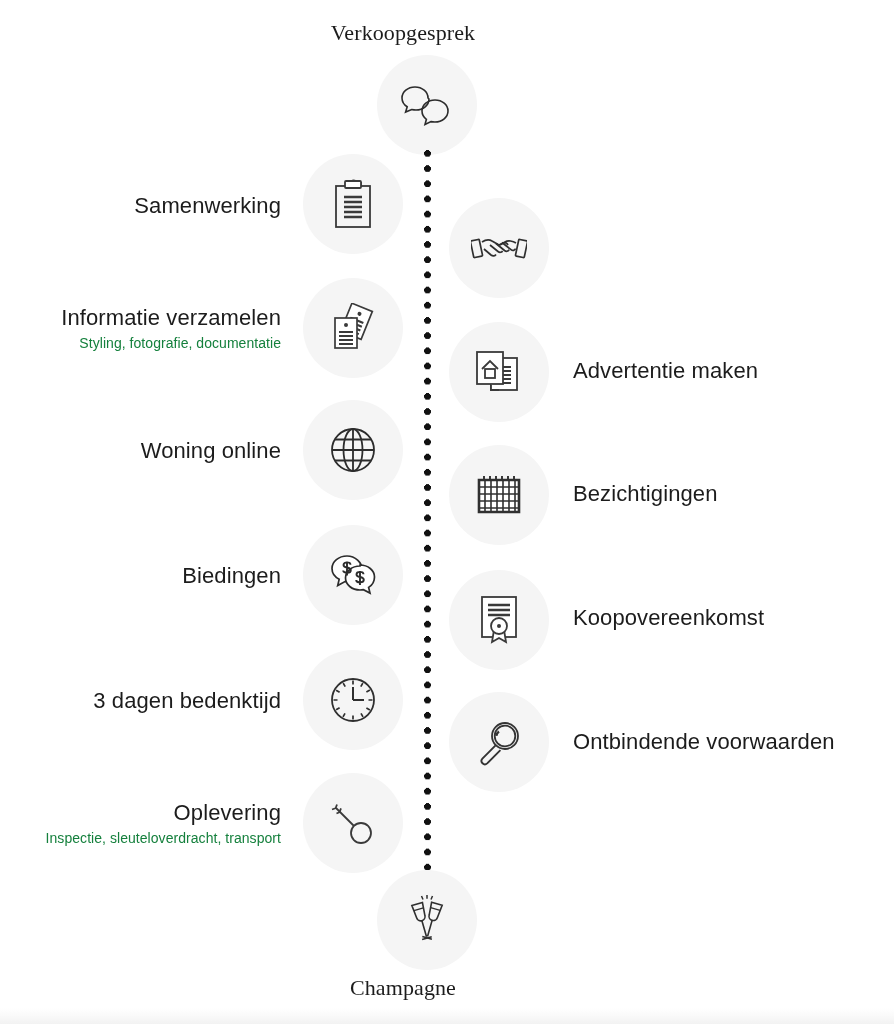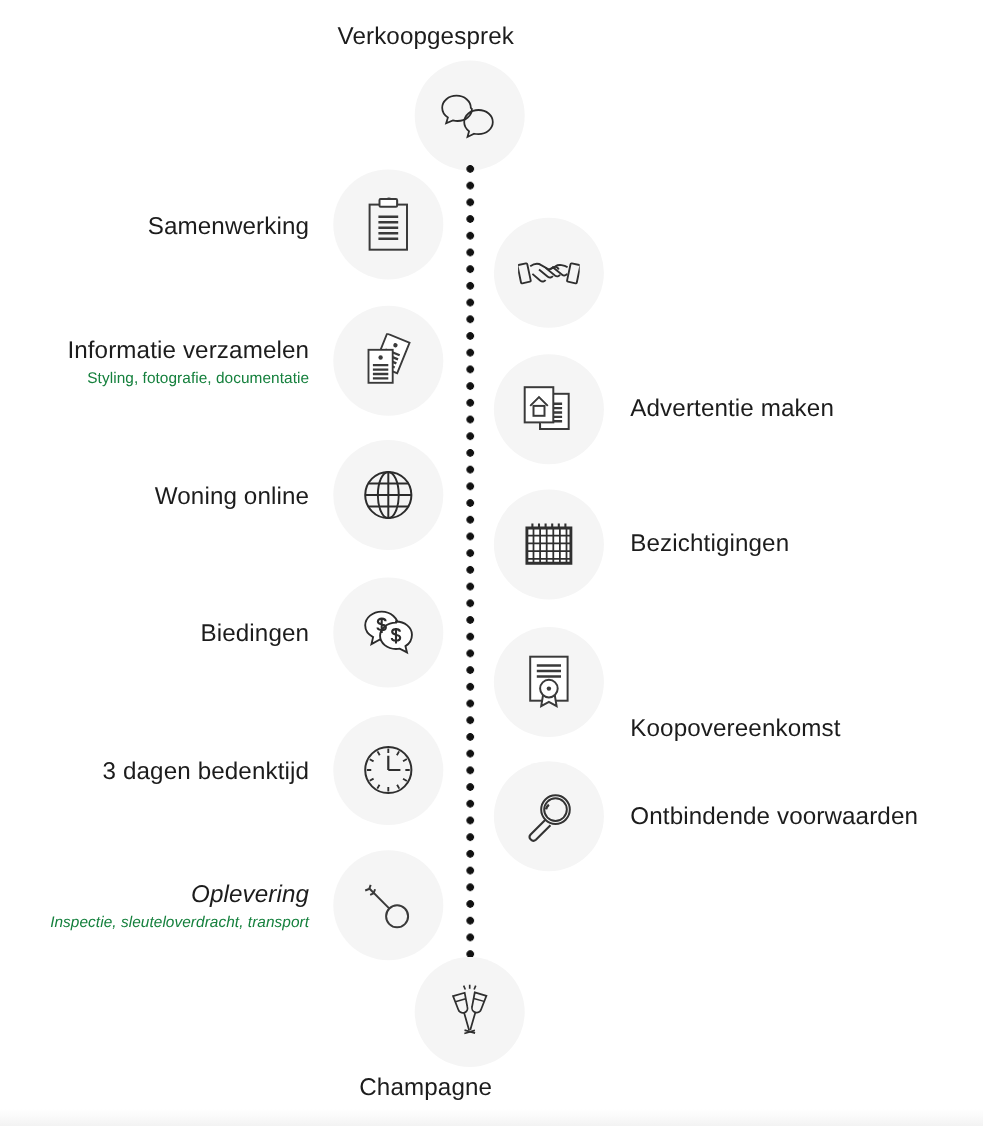--- a/index.html
+++ b/index.html
@@ -62,21 +62,21 @@
   .label .sub {
     display: block;
     font-size: 14px;
     color: #15803d;
     letter-spacing: 0.05px;
     margin-top: 3px;
   }
 
   .label-left   { right: 613px; text-align: right; }
   .label-right  { left: 573px;  text-align: left;  }
-  .label-center { width: 774px; left: 0; text-align: center; }
+  .label-center { width: 774px; left: 16px; text-align: center; font-family: Liberation Serif, serif; }
 
   
   .page-band {
     position: absolute;
     left: 0;
     bottom: 0;
     width: 894px;
     height: 16px;
     background: linear-gradient(to bottom, #ffffff 0%, #fafafa 45%, #f2f2f2 100%);
   }
@@ -202,21 +202,21 @@
         <g stroke-width="1.9" fill="none">
           <path d="M19 8.5v14M22.5 11.8c0-1.6-1.6-2.4-3.5-2.4s-3.5.9-3.5 2.5 1.6 2.2 3.5 2.6 3.8 1 3.8 2.7-1.9 2.6-3.8 2.6-3.8-.8-3.8-2.4"></path>
         </g>
         <g stroke-width="1.9" fill="none">
           <path d="M32 18v14M35.5 21.3c0-1.6-1.6-2.4-3.5-2.4s-3.5.9-3.5 2.5 1.6 2.2 3.5 2.6 3.8 1 3.8 2.7-1.9 2.6-3.8 2.6-3.8-.8-3.8-2.4"></path>
         </g>
       </svg>
     </span>
   </div>
 
-  <div class="label label-right" style="top:605px;margin-top:44px;">
+  <div class="label label-right" style="top:605px;">
     <span>Koopovereenkomst</span>
   </div>
   <div class="bubble bubble-right" style="top:570px;">
     <span>
       <svg width="44" height="52" viewBox="0 0 44 52" fill="#fff" stroke="#3a3a3a" stroke-width="1.8">
         <rect x="5" y="3" width="34" height="40"></rect>
         <path d="M11 11h22M11 16h22M11 21h22" stroke-width="2.4"></path>
         <path d="M17 36l-2 12 7-4 7 4-2-12" fill="#fff"></path>
         <circle cx="22" cy="32" r="8" fill="#fff"></circle>
         <circle cx="22" cy="32" r="2" fill="#3a3a3a" stroke="none"></circle>
@@ -248,21 +248,21 @@
     <span>
       <svg width="48" height="48" viewBox="0 0 48 48" fill="none" stroke="#333" stroke-width="1.8">
         <circle cx="30" cy="18" r="13"></circle>
         <circle cx="30" cy="18" r="10.3"></circle>
         <path d="M24 13.5c-1.4 1-2.4 2.6-2.6 4.3" stroke-width="2.2"></path>
         <path d="M20.6 27.4L7.4 40.6a3.4 3.4 0 0 0 4.8 4.8l13.2-13.2" stroke-width="1.9"></path>
       </svg>
     </span>
   </div>
 
-  <div class="label label-left" style="top:800px;font-style:italic;">
+  <div class="label label-left" style="top:800px;">
     <span>Oplevering</span>
     <span class="sub">Inspectie, sleuteloverdracht, transport</span>
   </div>
   <div class="bubble bubble-left" style="top:773px;">
     <span>
       <svg width="50" height="50" viewBox="0 0 50 50" fill="none" stroke="#3a3a3a" stroke-width="1.8">
         <circle cx="33" cy="35" r="10"></circle>
         <path d="M26 28L8 10"></path>
         <path d="M8 10l-4 1.5M12 14l-3.5 1.5M7.5 10.5L9 6.5M11.5 14.2L13 10.4"></path>
       </svg>

